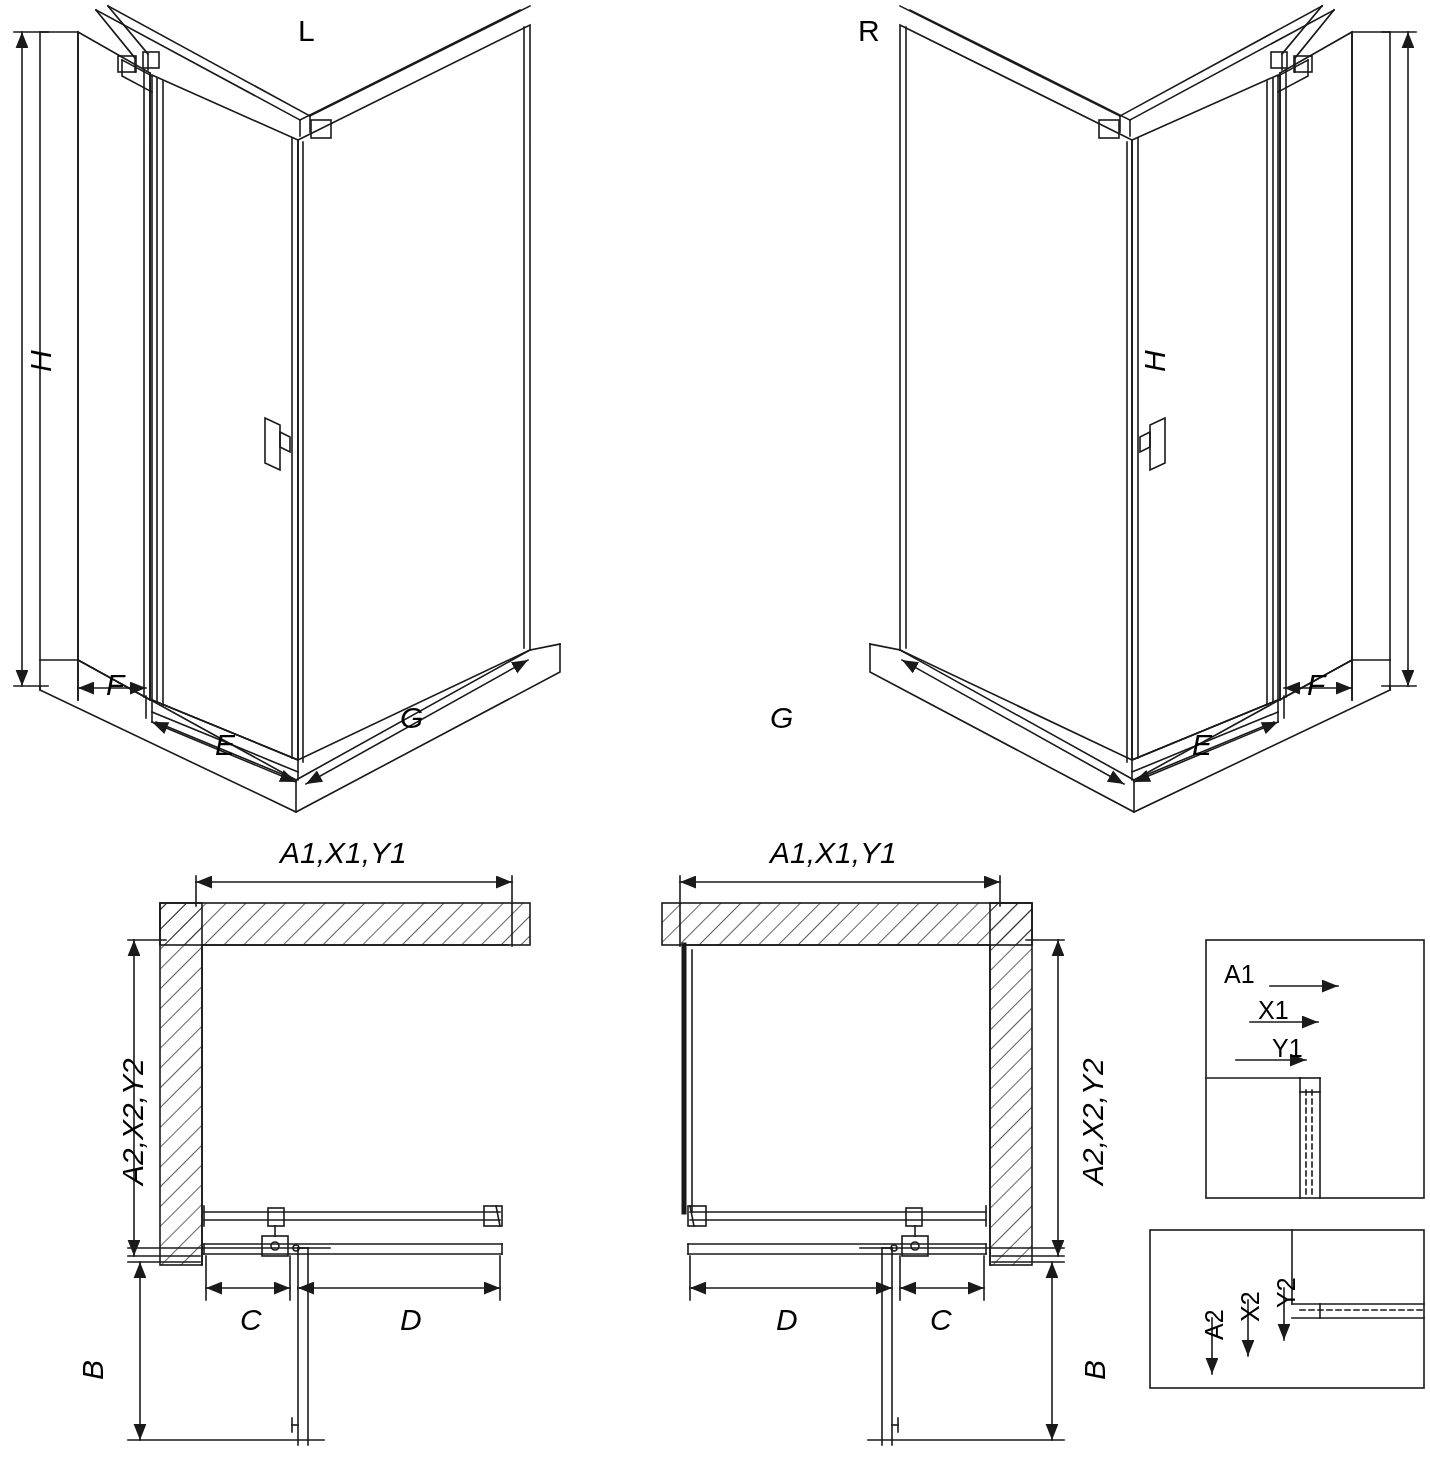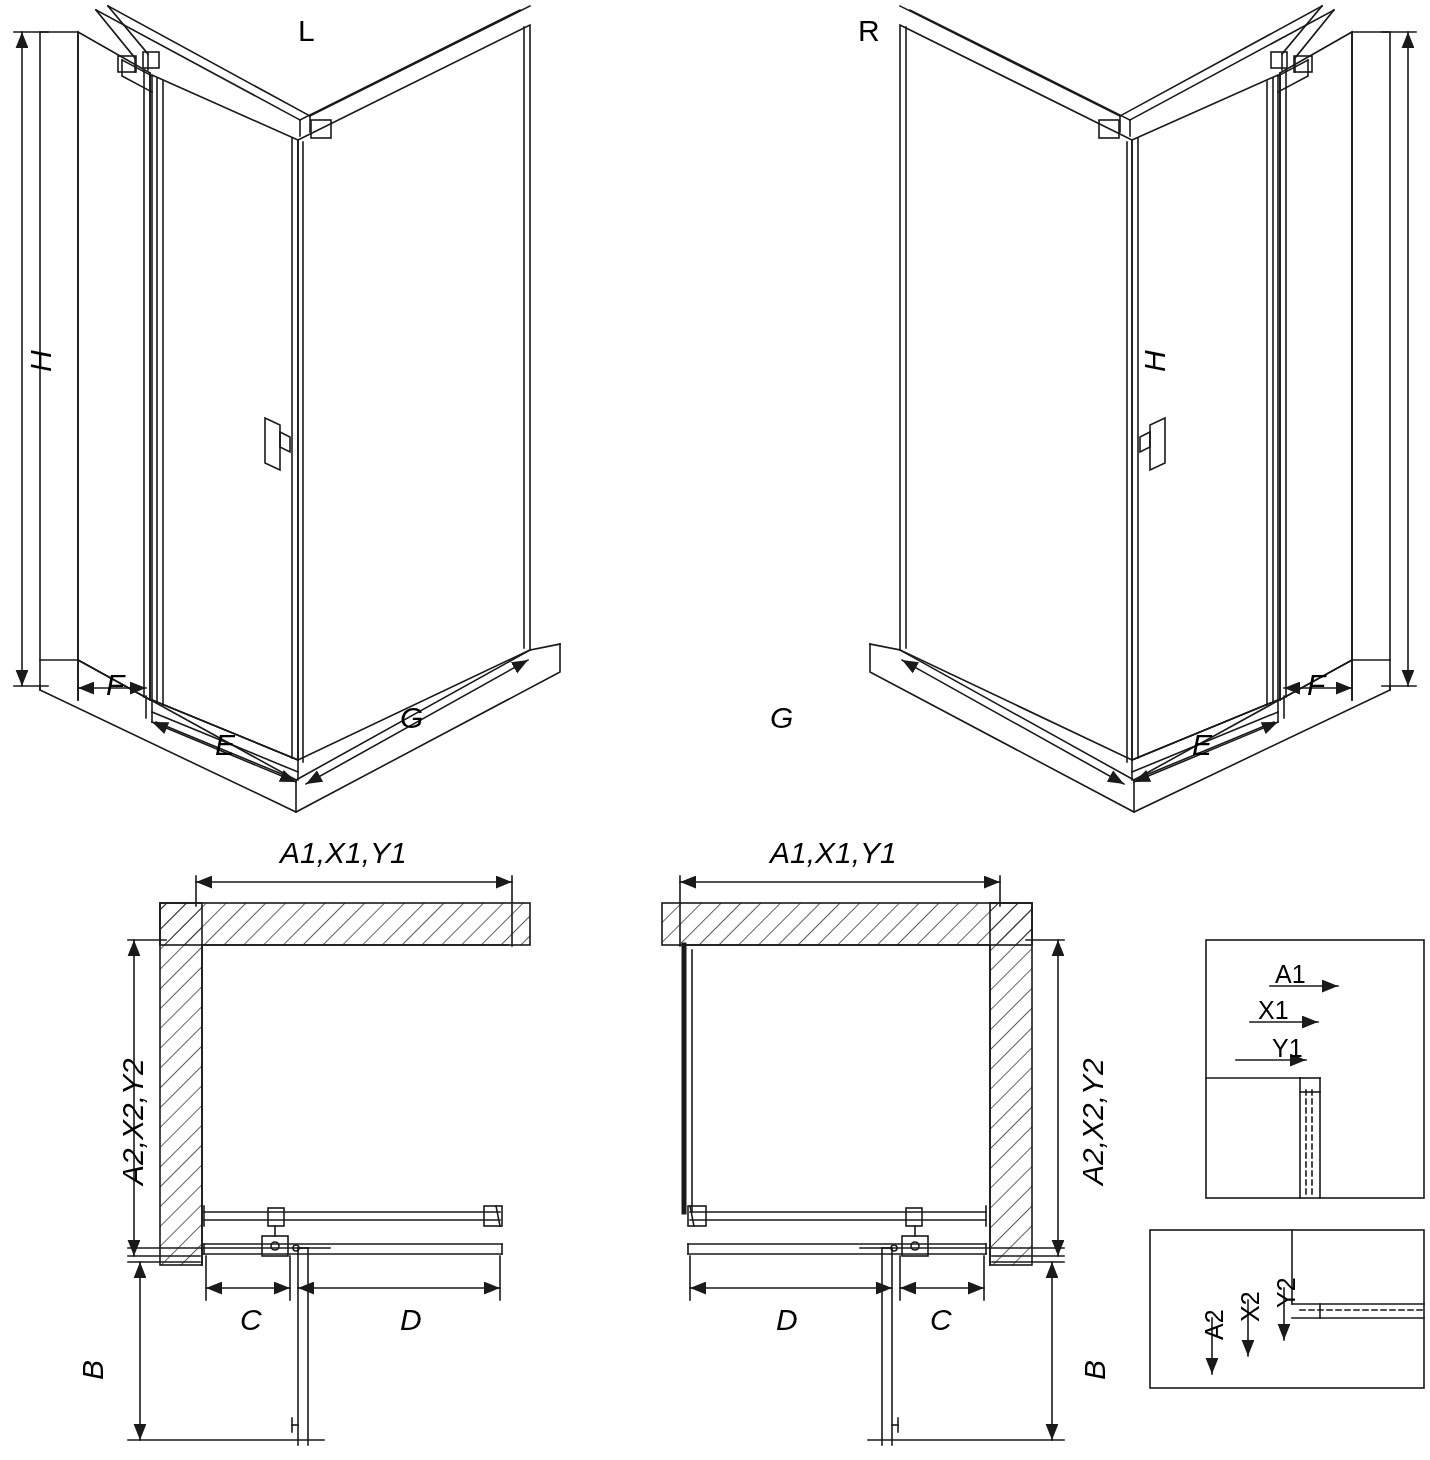--- a/index.html
+++ b/index.html
@@ -346,21 +346,21 @@
   <div class="lbl lbl-big lbl-it" style="left:240px; top:1305px;">C</div>
   <div class="lbl lbl-big lbl-it" style="left:400px; top:1305px;">D</div>
   <div class="lbl lbl-big lbl-it rot90" style="left:78px; top:1380px;">B</div>
 
   <div class="lbl lbl-big lbl-it" style="left:770px; top:838px;">A1,X1,Y1</div>
   <div class="lbl lbl-big lbl-it rot90" style="left:1078px; top:1185px;">A2,X2,Y2</div>
   <div class="lbl lbl-big lbl-it" style="left:930px; top:1305px;">C</div>
   <div class="lbl lbl-big lbl-it" style="left:776px; top:1305px;">D</div>
   <div class="lbl lbl-big lbl-it rot90" style="left:1080px; top:1380px;">B</div>
 
-  <div class="lbl lbl-med" style="left:1275px; top:962px;">A1</div>
+  <div class="lbl lbl-med" style="left:1224px; top:962px;">A1</div>
   <div class="lbl lbl-med" style="left:1258px; top:998px;">X1</div>
   <div class="lbl lbl-med" style="left:1244px; top:1036px;margin-left:28px;">Y1</div>
 
   <div class="lbl lbl-med rot90b" style="left:1202px; top:1340px;">A2</div>
   <div class="lbl lbl-med rot90b" style="left:1238px; top:1322px;">X2</div>
   <div class="lbl lbl-med rot90b" style="left:1274px; top:1308px;">Y2</div>
 
 </div>
 
 </body></html>

